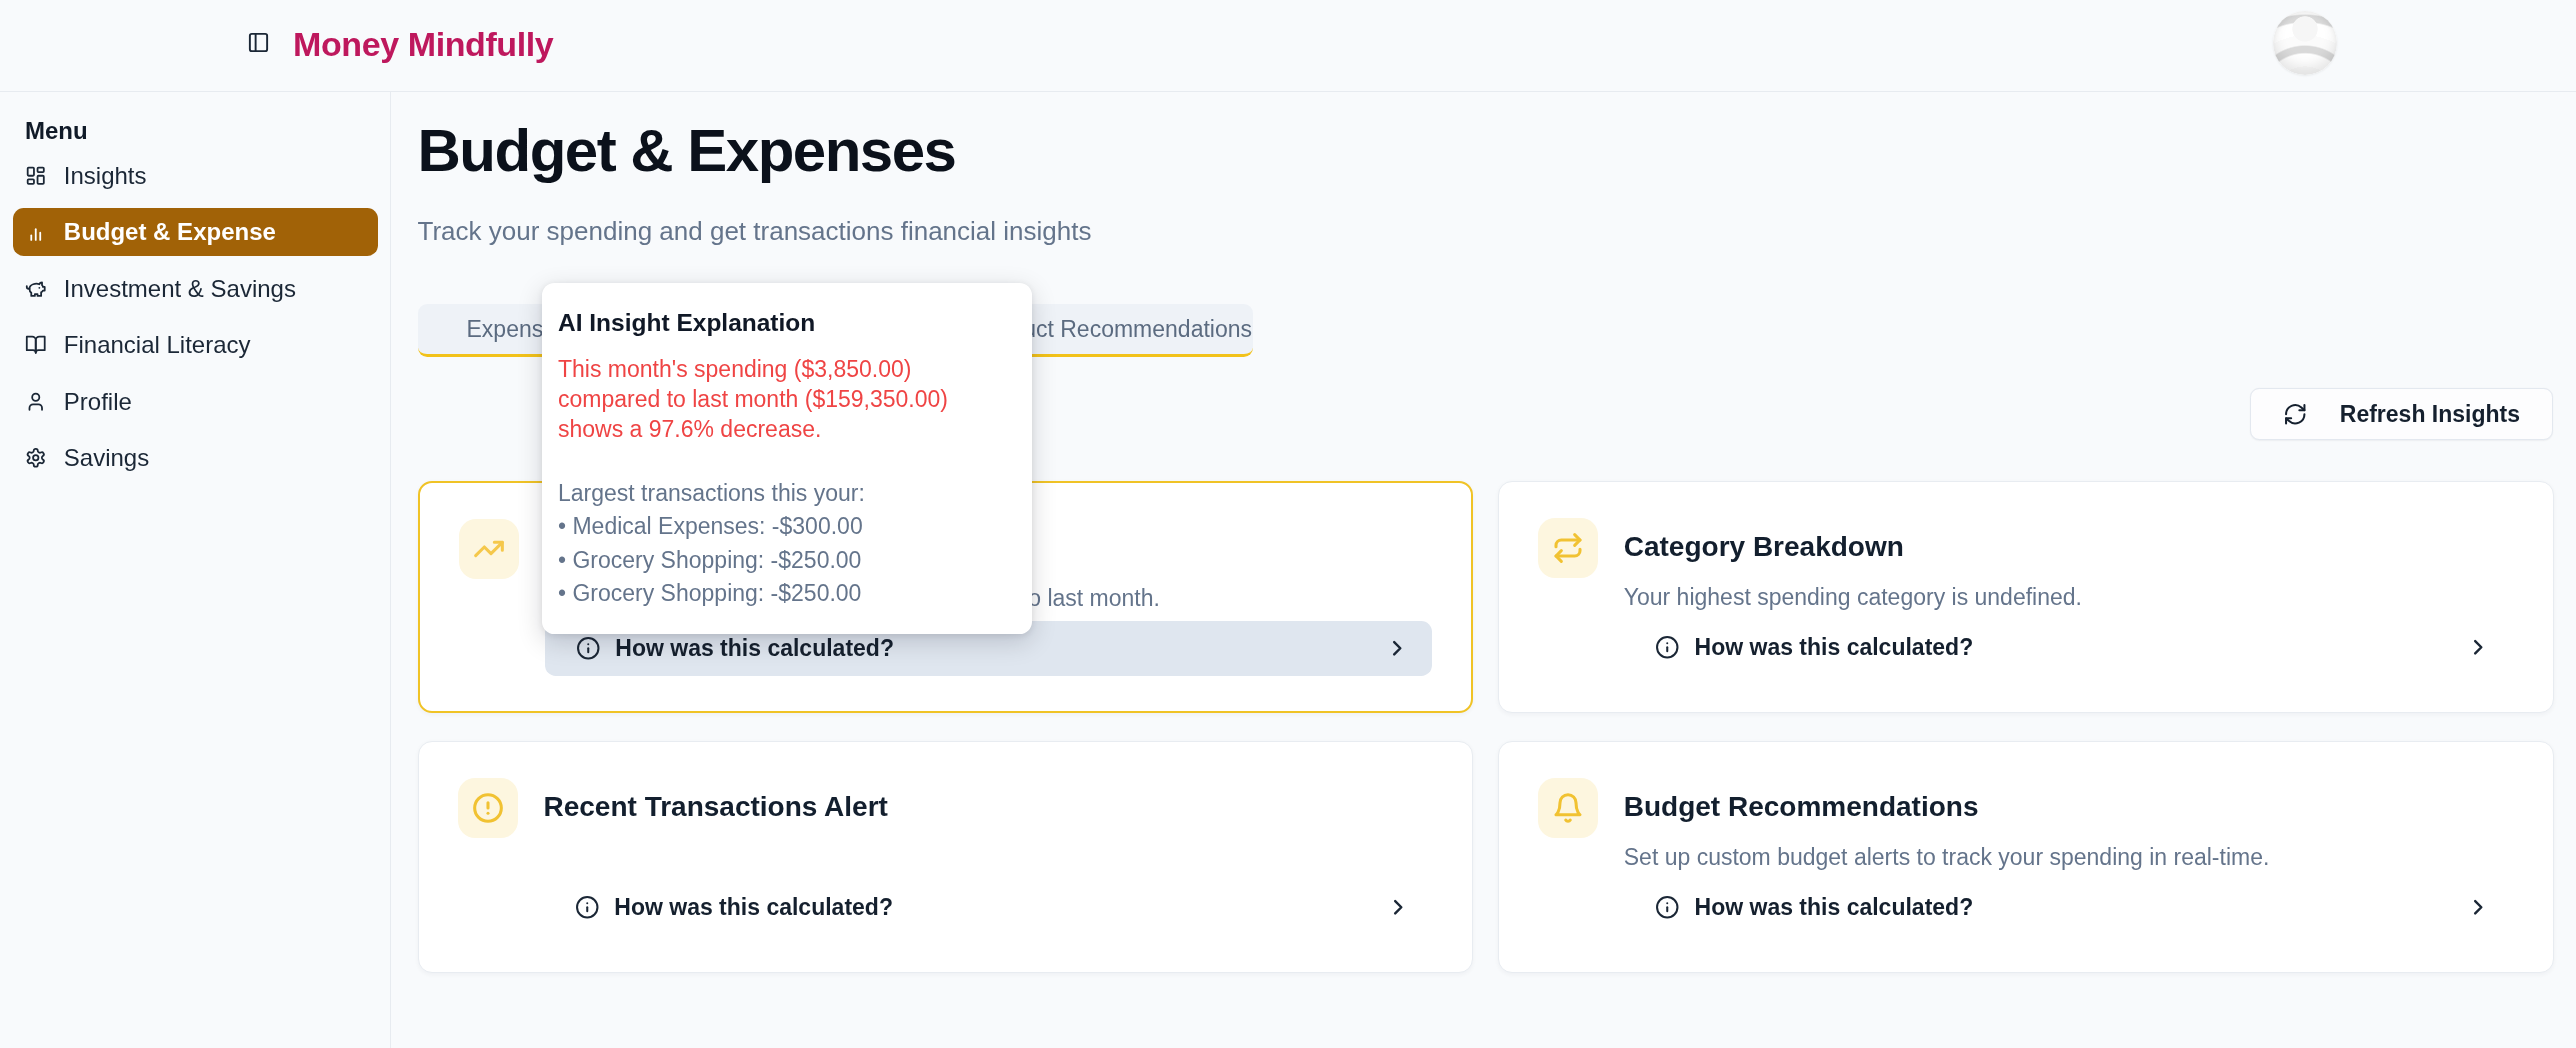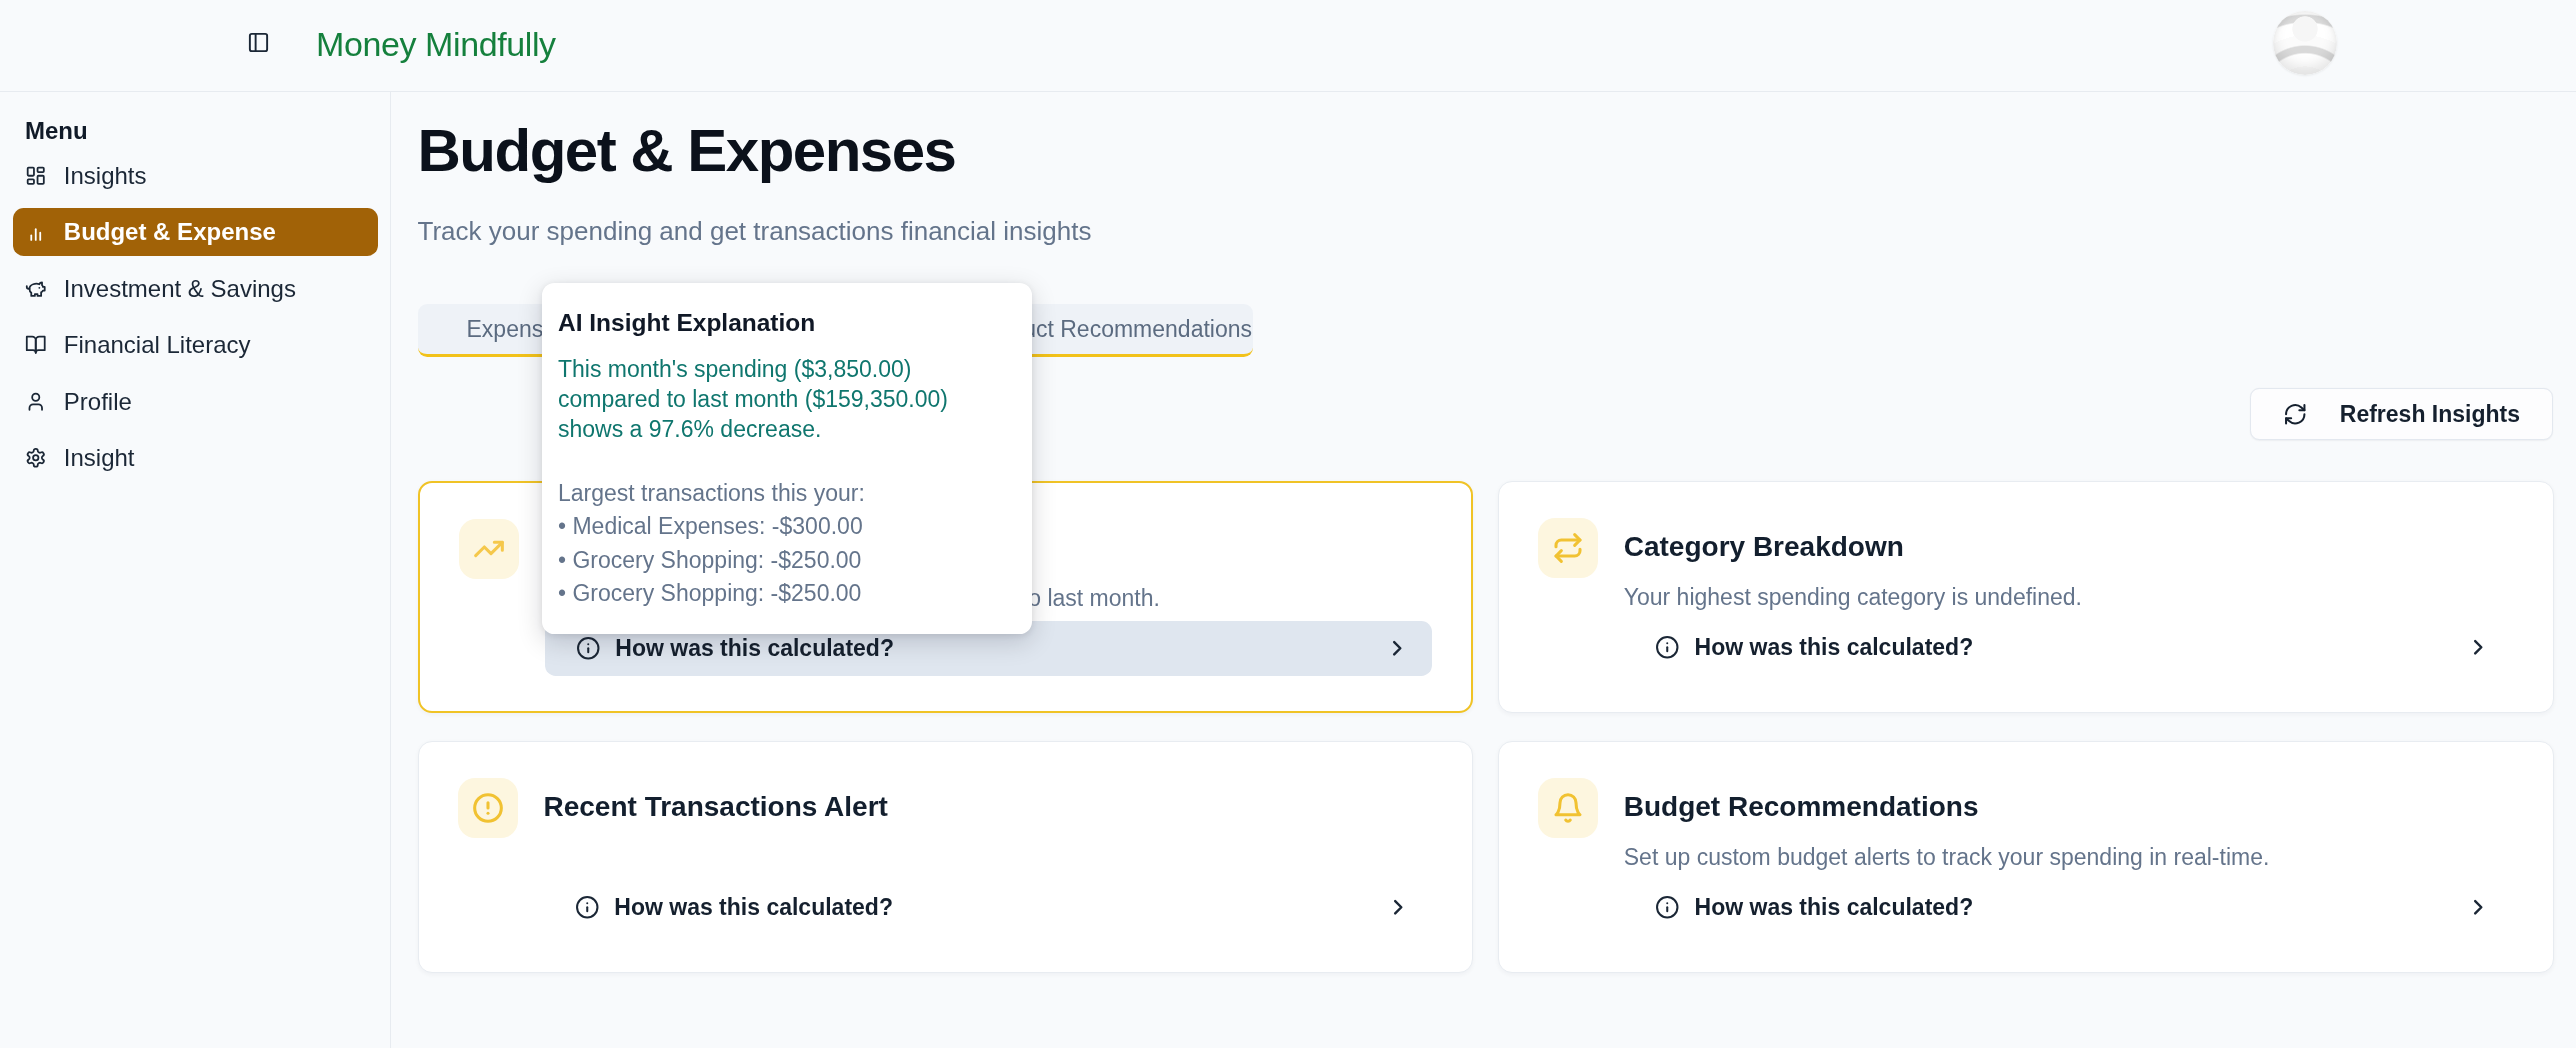--- a/index.html
+++ b/index.html
@@ -15,22 +15,22 @@
   
   .header {
     position: absolute; left: 0; top: 0; width: 2576px; height: 92px;
     background: #f8fafc; border-bottom: 1.5px solid #e7ebf0;
   }
   .sidebar-toggle {
     position: absolute; left: 247px; top: 31px;
     background: none; border: none; color: #1b2736; cursor: pointer;
   }
   .app-title {
-    position: absolute; left: 316px; top: 24.5px;
-    font-size: 34px; font-weight: 400; letter-spacing: -0.4px; color: #15803d;
+    position: absolute; left: 293px; top: 24.5px;
+    font-size: 34px; font-weight: 700; letter-spacing: -0.4px; color: #be185d;
   }
   .avatar {
     position: absolute; right: 239px; top: 10.7px; width: 64px; height: 64px;
     border-radius: 50%;
     background:
       radial-gradient(circle at 50% 28%, #f6f6f6 0 12.3px, rgba(246,246,246,0) 13px),
       repeating-radial-gradient(circle at 50% 135%, #ffffff 0 12.3px, #d9d9d9 14px 20px, #fbfbfb 21.5px 31px);
     box-shadow: inset 0 -7.7px 12.3px rgba(0,0,0,.10), inset 0 3.1px 4.6px rgba(0,0,0,.04), 0 0.8px 2.3px rgba(0,0,0,.08);
     cursor: pointer;
   }
@@ -121,21 +121,21 @@
   .link-row .info-ic { display: flex; color: #1b2736; }
 
   
   .popover {
     position: absolute; left: 542px; top: 283px; width: 490px; min-height: 338px;
     background: #ffffff; border-radius: 12.3px; padding: 26px 16px;
     box-shadow: 0 7.7px 26px rgba(2,8,23,.16), 0 1.5px 6.1px rgba(2,8,23,.08);
     z-index: 50;
   }
   .popover-title { font-size: 24.5px; font-weight: 700; color: #101826; margin-bottom: 18.4px; }
-  .popover-body  { font-size: 23px; line-height: 1.3; color: #0f766e; }
+  .popover-body  { font-size: 23px; line-height: 1.3; color: #ef4444; }
   .popover-block2 { margin-top: 34px; font-size: 23px; line-height: 1.25; color: #64748b; }
   .popover-block2 .pline { margin-top: 4.6px; }
 </style>
 </head>
 <body>
 
 <header class="header">
   <button class="sidebar-toggle">
     <span>
       <svg width="23" height="23" viewBox="0 0 24 24" fill="none" stroke="currentColor" stroke-width="2" stroke-linecap="round" stroke-linejoin="round">
@@ -206,21 +206,21 @@
       <span>Profile</span>
     </div>
 
     <div class="nav-item">
       <span class="nav-ic">
         <svg width="21.5" height="21.5" viewBox="0 0 24 24" fill="none" stroke="currentColor" stroke-width="2" stroke-linecap="round" stroke-linejoin="round">
             <path d="M12.22 2h-.44a2 2 0 0 0-2 2v.18a2 2 0 0 1-1 1.73l-.43.25a2 2 0 0 1-2 0l-.15-.08a2 2 0 0 0-2.73.73l-.22.38a2 2 0 0 0 .73 2.73l.15.1a2 2 0 0 1 1 1.72v.51a2 2 0 0 1-1 1.74l-.15.09a2 2 0 0 0-.73 2.73l.22.38a2 2 0 0 0 2.73.73l.15-.08a2 2 0 0 1 2 0l.43.25a2 2 0 0 1 1 1.73V20a2 2 0 0 0 2 2h.44a2 2 0 0 0 2-2v-.18a2 2 0 0 1 1-1.73l.43-.25a2 2 0 0 1 2 0l.15.08a2 2 0 0 0 2.73-.73l.22-.39a2 2 0 0 0-.73-2.73l-.15-.08a2 2 0 0 1-1-1.74v-.5a2 2 0 0 1 1-1.74l.15-.09a2 2 0 0 0 .73-2.73l-.22-.38a2 2 0 0 0-2.73-.73l-.15.08a2 2 0 0 1-2 0l-.43-.25a2 2 0 0 1-1-1.73V4a2 2 0 0 0-2-2z"></path>
             <circle cx="12" cy="12" r="3"></circle>
           </svg>
       </span>
-      <span>Insight</span>
+      <span>Savings</span>
     </div>
 
   </nav>
 </aside>
 
 <main class="main">
 
   <h1 class="page-title">Budget &amp; Expenses</h1>
   <p class="page-subtitle">Track your spending and get transactions financial insights</p>
 

